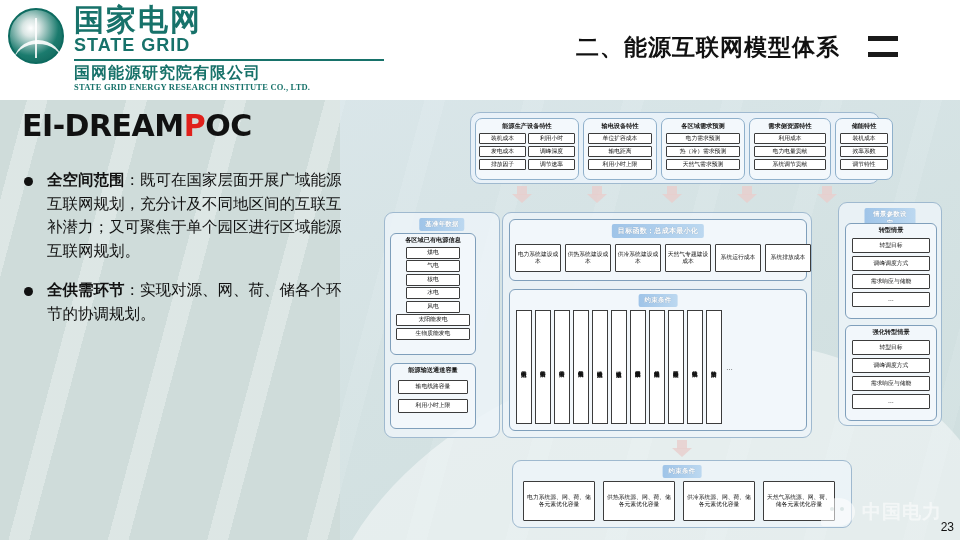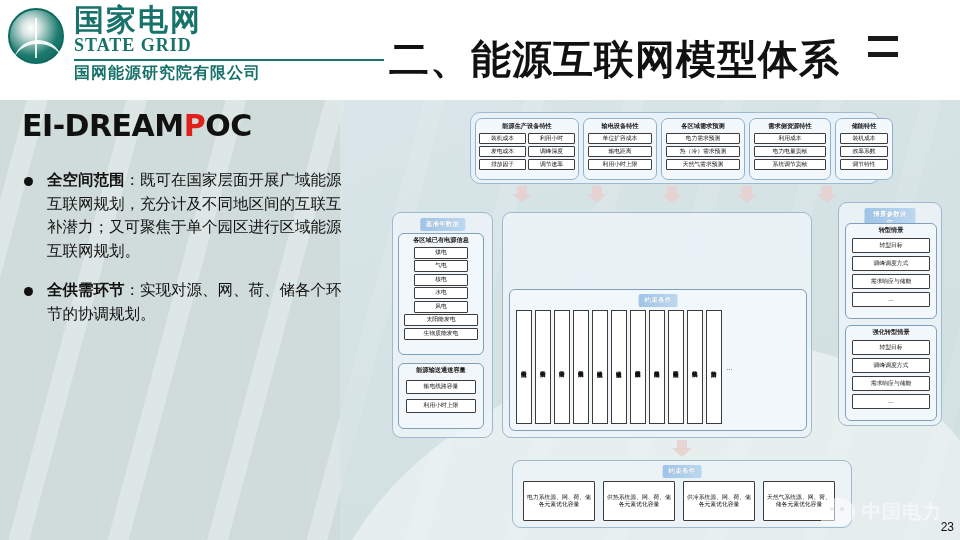--- a/index.html
+++ b/index.html
@@ -15,27 +15,27 @@
      background:radial-gradient(circle at 40% 35%, #ffffff 0%, #d9e6e4 18%, #1b7b6e 60%, #0d5c52 100%);
      border:2px solid #0d6b60; flex:none; margin-top:4px; }
   .sg-emblem::before { content:""; position:absolute; left:50%; top:8px; width:2px; height:40px;
      background:#ffffff; transform:translateX(-1px); opacity:.85; }
   .sg-emblem::after { content:""; position:absolute; left:4px; top:30px; width:48px; height:18px;
      border-top:4px solid #ffffff; border-radius:50%/100% 100% 0 0; opacity:.9; }
   .logo-text { margin-left:10px; }
   .cn-name { font-size:30px; font-weight:bold; color:#17726a; letter-spacing:2px; line-height:1.05;
      font-family:"DejaVu Sans",sans-serif; }
   .en-name { font-size:18px; font-weight:bold; color:#17726a; letter-spacing:1px;
-     font-family:Liberation Serif, serif; line-height:1.05; }
+     font-family:Liberation Sans, sans-serif; line-height:1.05; }
   .rule { width:310px; height:2px; background:#17726a; margin:5px 0 3px 0; }
   .cn-sub { font-size:16px; font-weight:bold; color:#17726a; letter-spacing:1px; line-height:1.1;
      font-family:"DejaVu Sans",sans-serif; }
   .en-sub { font-size:8.5px; font-weight:bold; color:#17726a; letter-spacing:.2px;
      font-family:"Liberation Serif",serif; }
-  .slide-title { position:absolute; right:120px; top:32px; font-size:40px; font-weight:bold;
+  .slide-title { position:absolute; right:120px; top:32px; font-size:23px; font-weight:bold;
      color:#111; letter-spacing:1px; font-family:"DejaVu Sans",sans-serif; white-space:nowrap; }
   .title-bars { position:absolute; right:62px; top:36px; }
   .title-bars i { display:block; width:30px; height:5px; background:#1a1a1a; margin-bottom:11px; }
 
   
   .canvas { position:absolute; left:0; top:100px; width:960px; height:440px;
      background:#cfdcda; overflow:hidden; }
   .stripes { position:absolute; inset:0;
      background:repeating-linear-gradient(105deg,
         rgba(255,255,255,.00) 0px, rgba(255,255,255,.00) 26px,
@@ -87,21 +87,21 @@
 
   
   .darrow { position:absolute; width:20px; height:17px; }
   .darrow span { position:absolute; left:5px; top:0; width:10px; height:9px;
      background:#e7cfce; opacity:.85; }
   .darrow i { position:absolute; left:0; top:8px; width:0; height:0;
      border-left:10px solid transparent; border-right:10px solid transparent;
      border-top:9px solid #e7cfce; opacity:.85; }
 
   
-  .base { position:absolute; left:20px; top:104px; width:101px; height:226px; }
+  .base { position:absolute; left:12px; top:104px; width:116px; height:226px; }
   .obj { position:absolute; left:130px; top:104px; width:310px; height:226px; }
   .scen { position:absolute; left:466px; top:94px; width:104px; height:224px; }
   .result { position:absolute; left:140px; top:352px; width:340px; height:68px; }
 
   .vcell { writing-mode:vertical-rl; text-orientation:upright; border:1px solid #3c3c3c;
      background:#ffffff; font-size:5.5px; color:#111; line-height:1.15;
      display:flex; align-items:center; justify-content:center;
      font-family:"DejaVu Sans",sans-serif; padding:2px 0; }
 
   .wm { position:absolute; right:18px; bottom:14px; display:flex; align-items:center; z-index:8;
@@ -120,20 +120,21 @@
 <body>
 
 <div class="header">
   <div class="logo-wrap">
     <div class="sg-emblem"></div>
     <div class="logo-text">
       <div class="cn-name">国家电网</div>
       <div class="en-name">STATE GRID</div>
       <div class="rule"></div>
       <div class="cn-sub">国网能源研究院有限公司</div>
+      <div class="en-sub">STATE GRID ENERGY RESEARCH INSTITUTE CO., LTD.</div>
     </div>
   </div>
   <div class="slide-title">二、能源互联网模型体系</div>
   <div class="title-bars">
       <i></i>
       <i></i>
     </div>
 </div>
 
 <div class="canvas">
@@ -237,20 +238,31 @@
           <div class="cell" style="height: 12px; margin: 1.5px auto 0px; width: 74px;">生物质能发电</div>
         </div>
         <div class="grp" style="left: 5px; top: 150px; width: 86px; height: 66px; padding-top: 2px;">
           <div class="cap">能源输送通道容量</div>
           <div class="cell" style="height: 14px; margin: 5px auto 0px; width: 70px;">输电线路容量</div>
           <div class="cell" style="height: 14px; margin: 5px auto 0px; width: 70px;">利用小时上限</div>
         </div>
       </div>
 
     <div class="rbox obj" id="obj">
+        <div class="grp" style="left: 6px; top: 6px; width: 298px; height: 62px;">
+          <div class="hdr" style="position: absolute; left: 50%; top: 4px; transform: translateX(-50%); font-size: 7px;">目标函数：总成本最小化</div>
+          <div style="position: absolute; left: 5px; top: 24px; display: flex; gap: 4px;">
+            <div class="cell" style="width: 46px; height: 28px; padding: 0px 1px;">电力系统建设成本</div>
+            <div class="cell" style="width: 46px; height: 28px; padding: 0px 1px;">供热系统建设成本</div>
+            <div class="cell" style="width: 46px; height: 28px; padding: 0px 1px;">供冷系统建设成本</div>
+            <div class="cell" style="width: 46px; height: 28px; padding: 0px 1px;">天然气专题建设成本</div>
+            <div class="cell" style="width: 46px; height: 28px; padding: 0px 1px;">系统运行成本</div>
+            <div class="cell" style="width: 46px; height: 28px; padding: 0px 1px;">系统排放成本</div>
+          </div>
+        </div>
         <div class="grp" style="left: 6px; top: 76px; width: 298px; height: 142px;">
           <div class="hdr" style="position: absolute; left: 50%; top: 4px; transform: translateX(-50%);">约束条件</div>
           <div style="position: absolute; left: 6px; top: 20px; display: flex; gap: 3px; align-items: flex-start;">
             <div class="vcell" style="width: 16px; height: 114px;">电力供需平衡约束</div>
             <div class="vcell" style="width: 16px; height: 114px;">热供需平衡约束</div>
             <div class="vcell" style="width: 16px; height: 114px;">冷供需平衡约束</div>
             <div class="vcell" style="width: 16px; height: 114px;">天然气供需平衡约束</div>
             <div class="vcell" style="width: 16px; height: 114px;">系统调峰能力约束</div>
             <div class="vcell" style="width: 16px; height: 114px;">系统调节速率约束</div>
             <div class="vcell" style="width: 16px; height: 114px;">需求侧资源发展规模约束</div>

